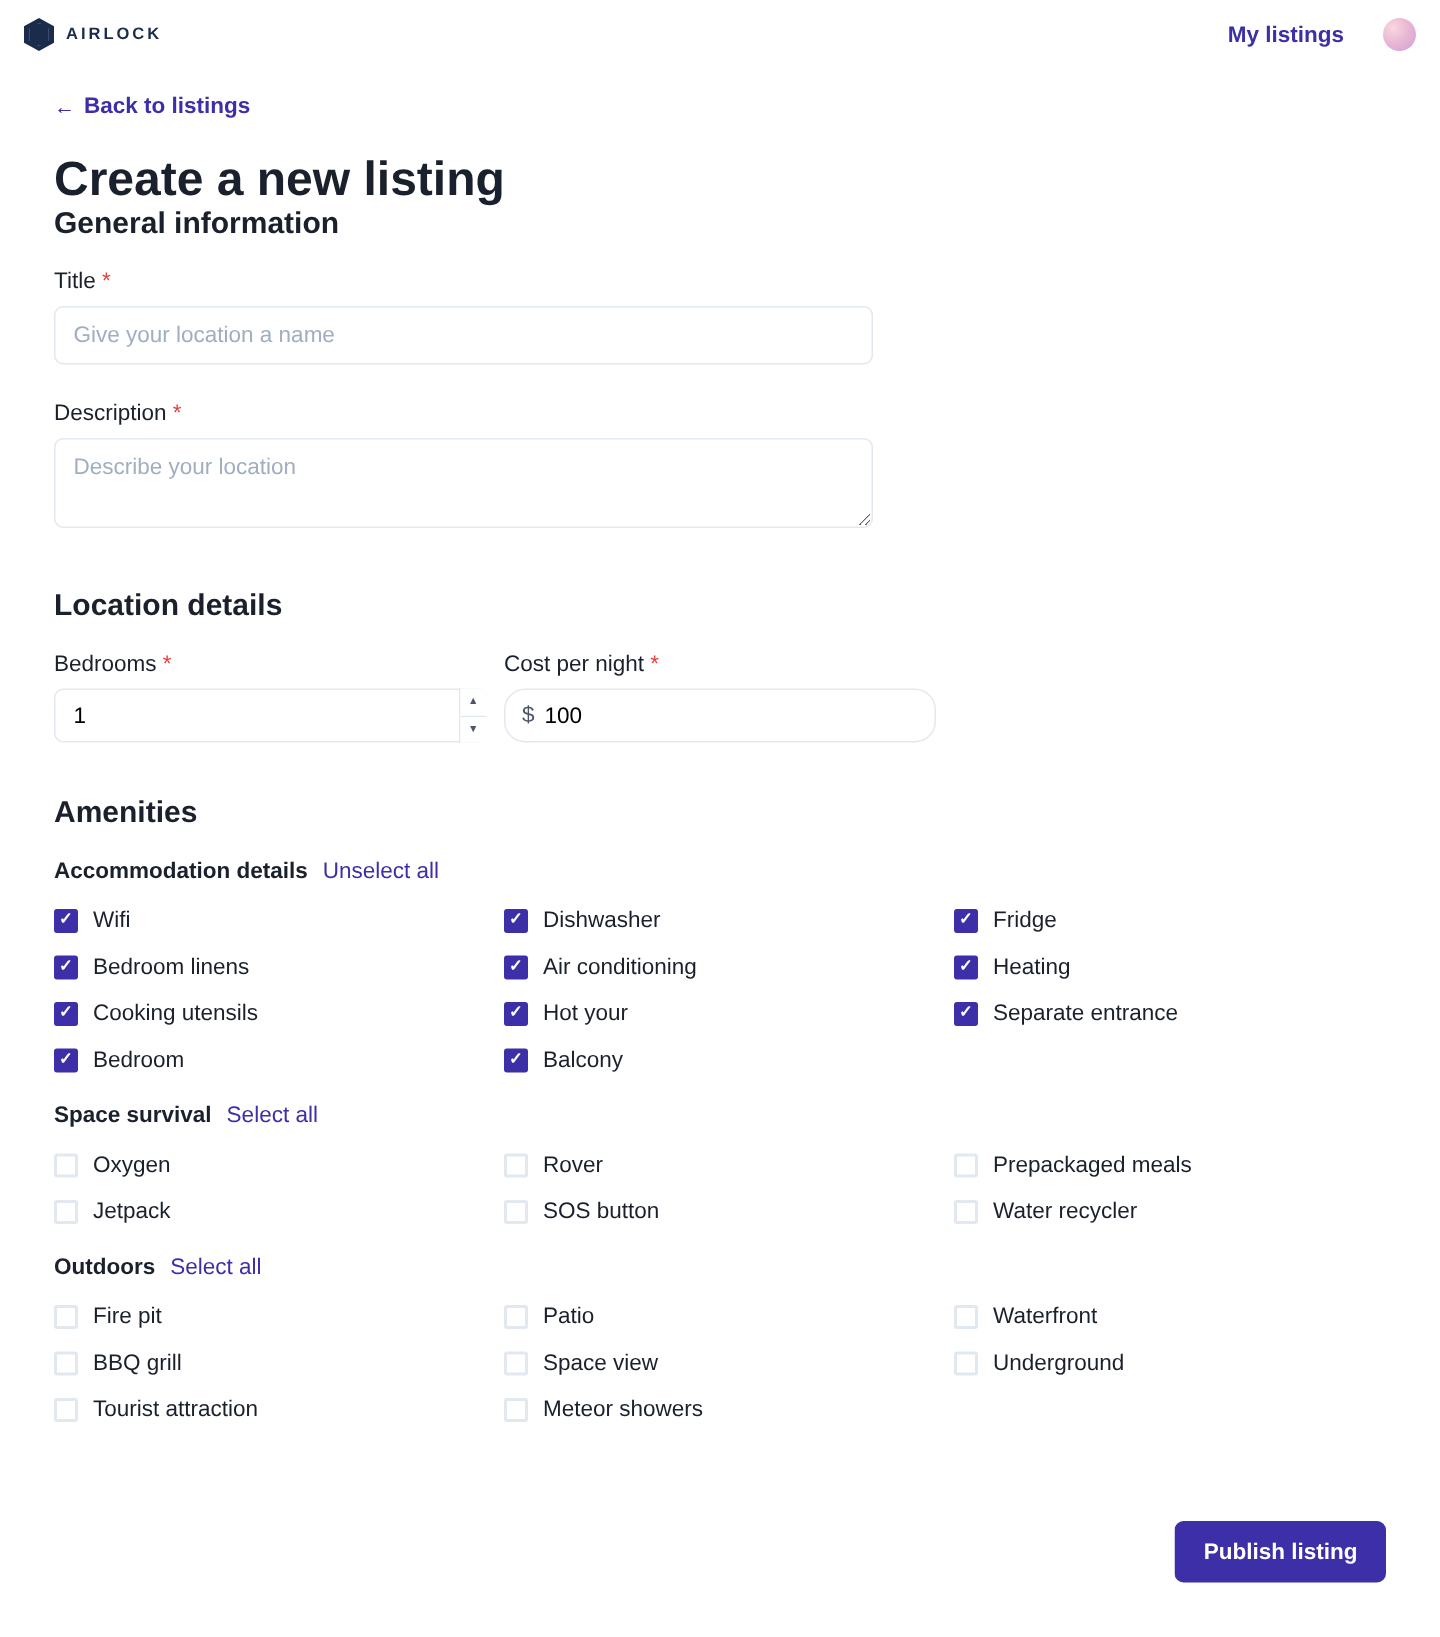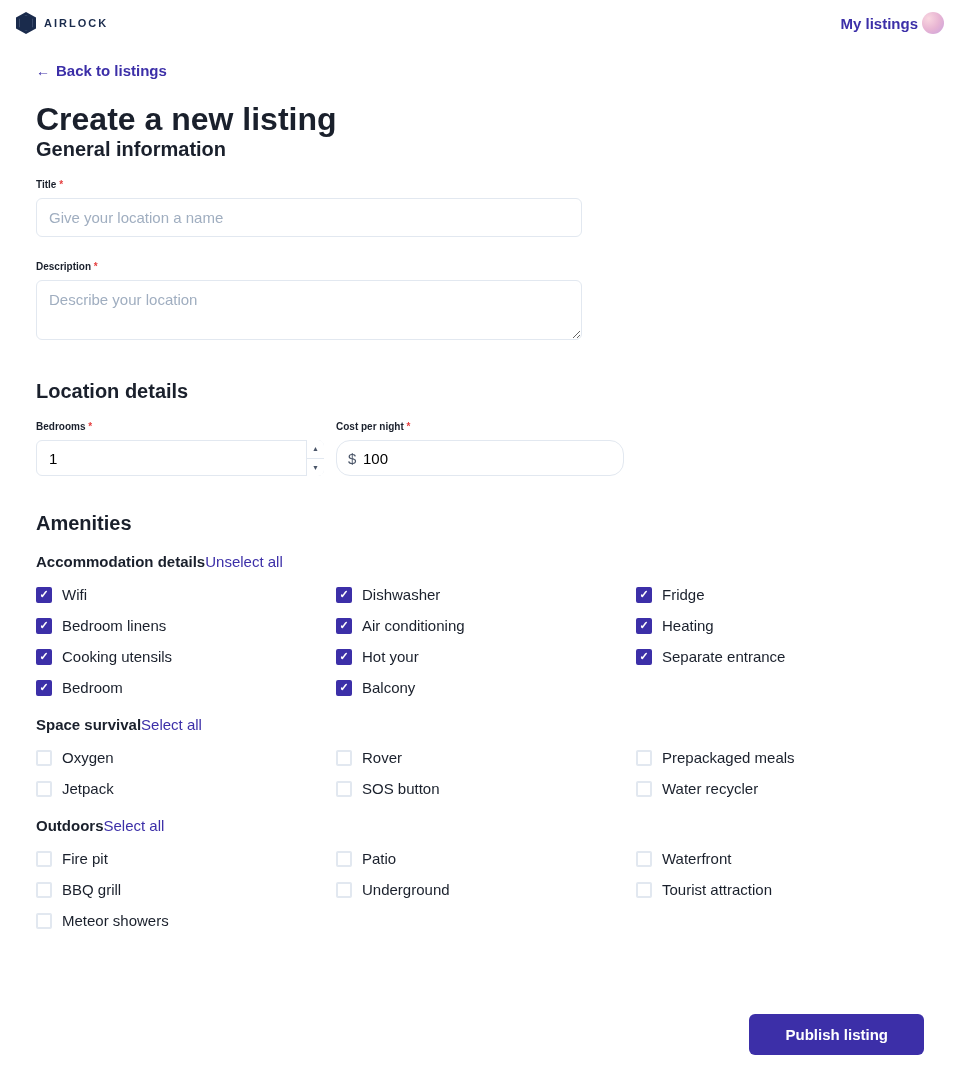--- a/index.html
+++ b/index.html
@@ -2,58 +2,58 @@
 <html><head>
 <meta charset="utf-8">
 <style>
 * { box-sizing: border-box; margin: 0; padding: 0; }
 body { font-family: -apple-system, BlinkMacSystemFont, 'Segoe UI', Helvetica, Arial, sans-serif; color: #1A202C; background: #fff; width: 960px; }
 .header { display: flex; align-items: center; justify-content: space-between; padding: 12px 16px; }
 .logo-wrap { display: flex; align-items: center; gap: 8px; }
 .logo-hex { width: 20px; height: 22px; background: #1A2B4C; clip-path: polygon(50% 0, 100% 25%, 100% 75%, 50% 100%, 0 75%, 0 25%); position: relative; }
 .logo-hex::after { content: ''; position: absolute; top: 3px; left: 3px; right: 3px; bottom: 3px; border: 1.5px solid #3A4B6C; clip-path: polygon(50% 0, 100% 25%, 100% 75%, 50% 100%, 0 75%, 0 25%); }
 .logo-text { font-size: 11px; letter-spacing: 2px; font-weight: 600; color: #1A2B4C; }
-.header-right { display: flex; align-items: center; gap: 4px; }
+.header-right { display: flex; align-items: center; gap: 26px; }
 .my-listings { color: #3C2FA8; font-weight: 600; font-size: 15px; cursor: pointer; }
 .avatar { width: 22px; height: 22px; border-radius: 50%; background: radial-gradient(circle at 30% 30%, #f9d7e0, #e8b5d3, #c9a0dd); }
 .container { padding: 0 36px 110px; }
 .back-link { display: inline-flex; align-items: center; gap: 6px; color: #3C2FA8; font-weight: 600; font-size: 15px; margin: 16px 0 22px; cursor: pointer; }
 .back-arrow { font-size: 14px; }
 h1.page-title { font-size: 32px; font-weight: 700; color: #1A202C; }
 h2.section-title { font-size: 20px; font-weight: 700; color: #1A202C; margin-bottom: 18px; }
-.field-label { font-size: 10px; font-weight: 700; color: #1A202C; margin-bottom: 8px; display: block; }
+.field-label { font-size: 15px; font-weight: 400; color: #1A202C; margin-bottom: 8px; display: block; }
 .req { color: #E53E3E; }
 .text-input, .textarea { width: 546px; border: 1px solid #E2E8F0; border-radius: 6px; padding: 10px 12px; font-size: 15px; font-family: inherit; outline: none; }
 .text-input::placeholder, .textarea::placeholder { color: #A0AEC0; }
 .textarea { height: 60px; resize: both; }
 .field-block { margin-bottom: 24px; }
 .section-gap { margin-top: 36px; }
 .row-2 { display: flex; gap: 12px; }
 .col-half { flex: 1; max-width: 288px; }
 .num-wrap { position: relative; width: 288px; }
 .num-input { width: 100%; border: 1px solid #E2E8F0; border-radius: 6px; padding: 8px 12px; font-size: 15px; outline: none; height: 36px; }
 .spinners { position: absolute; right: 0; top: 0; bottom: 0; width: 18px; display: flex; flex-direction: column; border-left: 1px solid #E2E8F0; }
 .sp { flex: 1; display: flex; align-items: center; justify-content: center; font-size: 7px; color: #4A5568; cursor: pointer; background: #fff; }
 .sp:first-child { border-bottom: 1px solid #E2E8F0; border-top-right-radius: 6px; }
 .sp:last-child { border-bottom-right-radius: 6px; }
 .cost-wrap { position: relative; width: 288px; }
 .cost-prefix { position: absolute; left: 12px; top: 50%; transform: translateY(-50%); color: #4A5568; font-size: 15px; }
 .cost-input { width: 100%; border: 1px solid #E2E8F0; border-radius: 14px; padding: 8px 12px 8px 26px; font-size: 15px; outline: none; height: 36px; }
 .amenity-group { margin-bottom: 20px; }
-.group-head { display: flex; align-items: center; margin-bottom: 16px; }
+.group-head { display: flex; align-items: center; gap: 10px; margin-bottom: 16px; }
 .group-title { font-size: 15px; font-weight: 600; color: #1A202C; }
 .group-action { font-size: 15px; font-weight: 500; color: #3C2FA8; cursor: pointer; }
 .check-grid { display: grid; grid-template-columns: 300px 300px 300px; row-gap: 14px; }
 .check-item { display: flex; align-items: center; gap: 10px; cursor: pointer; }
 .checkbox { width: 16px; height: 16px; border: 2px solid #E2E8F0; border-radius: 2px; display: flex; align-items: center; justify-content: center; flex-shrink: 0; }
 .checkbox.checked { background: #3C2FA8; border-color: #3C2FA8; }
 .checkmark { color: #fff; font-size: 11px; line-height: 1; font-weight: bold; display: none; }
 .checkbox.checked .checkmark { display: block; }
 .check-label { font-size: 15px; color: #1A202C; }
-.publish-btn { position: fixed; right: 36px; bottom: 36px; background: #3C2FA8; color: #fff; border: none; border-radius: 6px; padding: 12px 36px; font-size: 15px; font-weight: 600; cursor: pointer; }
+.publish-btn { position: fixed; right: 36px; bottom: 36px; background: #3C2FA8; color: #fff; border: none; border-radius: 6px; padding: 12px 19px; font-size: 15px; font-weight: 600; cursor: pointer; }
 </style>
 </head>
 <body>
 
 <div class="header">
   <div class="logo-wrap">
     <div class="logo-hex"></div>
     <span class="logo-text">AIRLOCK</span>
   </div>
   <div class="header-right">
@@ -230,20 +230,24 @@
           <div class="check-item">
             <div class="checkbox"></div>
             <span class="check-label">Waterfront</span>
           </div>
           <div class="check-item">
             <div class="checkbox"></div>
             <span class="check-label">BBQ grill</span>
           </div>
           <div class="check-item">
             <div class="checkbox"></div>
+            <span class="check-label">Space view</span>
+          </div>
+          <div class="check-item">
+            <div class="checkbox"></div>
             <span class="check-label">Underground</span>
           </div>
           <div class="check-item">
             <div class="checkbox"></div>
             <span class="check-label">Tourist attraction</span>
           </div>
           <div class="check-item">
             <div class="checkbox"></div>
             <span class="check-label">Meteor showers</span>
           </div>

